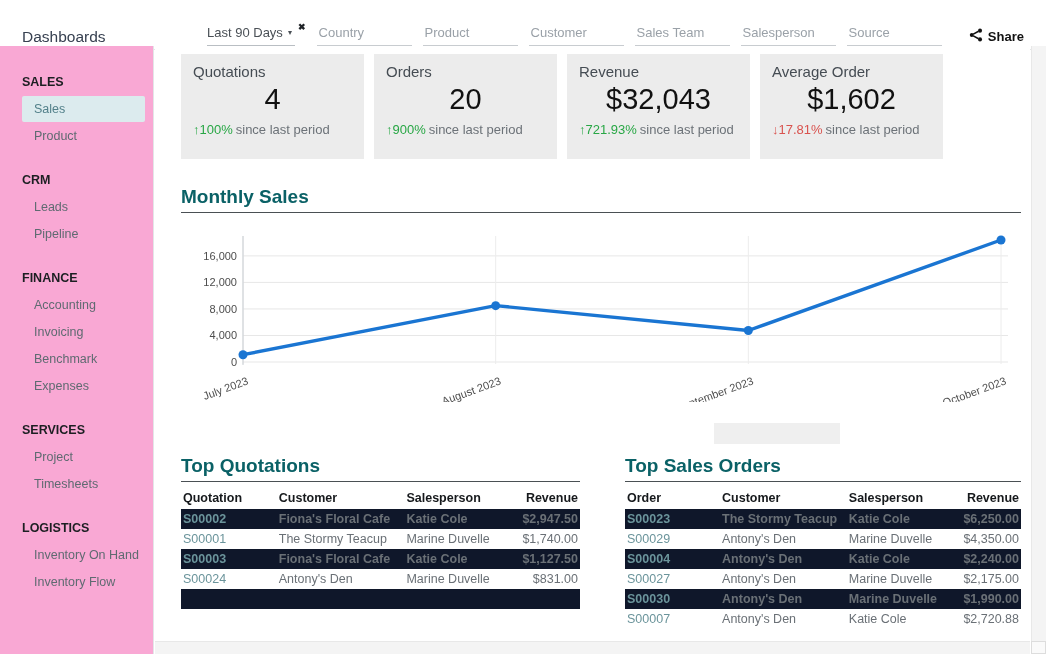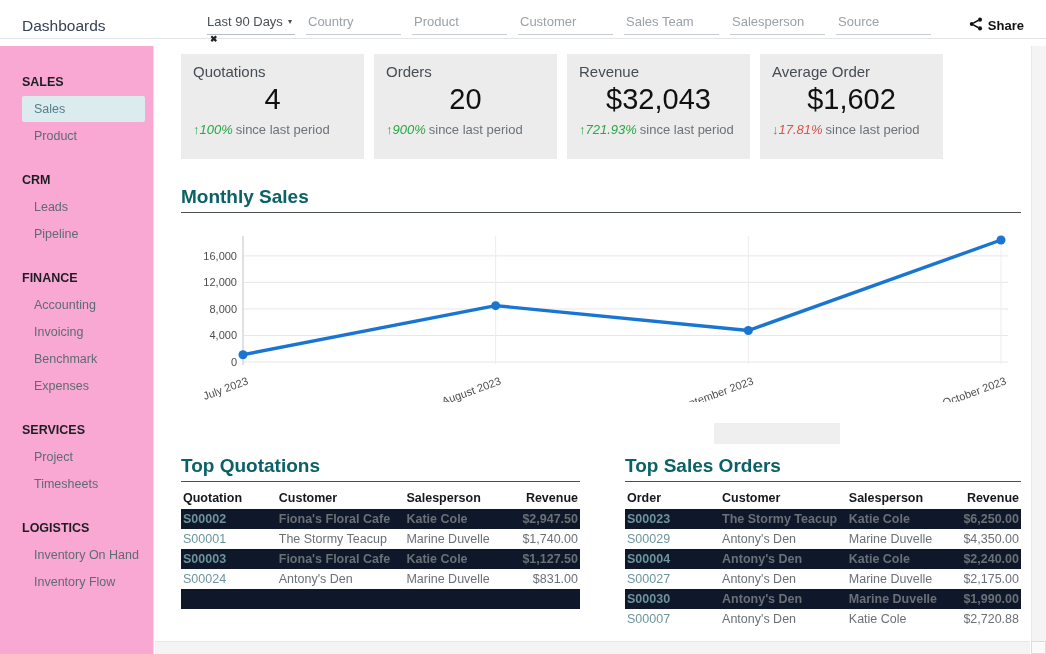--- a/index.html
+++ b/index.html
@@ -1,24 +1,24 @@
 <!DOCTYPE html>
 <html><head>
 <meta charset="utf-8">
 <style>
   * { box-sizing: border-box; margin: 0; padding: 0; }
   html,body { background:#fff; }
   body { font-family:"Liberation Sans", sans-serif; color:#212529; }
   #screen { position:relative; width:1046px; height:654px; background:#fff; overflow:hidden; }
 
   
-  .topbar { position:absolute; top:4px; left:0; right:0; height:35px; border-bottom:1px solid #e3e6e8; background:#fff; }
+  .topbar { position:absolute; top:15px; left:0; right:0; height:35px; border-bottom:1px solid #e3e6e8; background:#fff; }
   .app-title { position:absolute; left:22px; top:13px; font-size:15.5px; color:#374151; }
   .filters { position:absolute; left:207px; top:8px; display:flex; align-items:flex-start; }
-  .filter-chip { display:flex; align-items:flex-start; margin-right:11px;flex-direction:column; }
+  .filter-chip { display:flex; align-items:flex-start; margin-right:11px; }
   .chip-main { display:flex; align-items:center; gap:5px; border-bottom:1px solid #b9bec3; padding:2px 2px 5px 0; font-size:13px; color:#4a5056; width:88px; }
   .caret { font-size:8px; color:#4a5056; }
   .chip-clear { font-size:9px; font-weight:700; color:#1f2327; margin-left:3px; margin-top:-1px; cursor:pointer; }
   .facet { width:95px; margin-right:11px; border:none; border-bottom:1px solid #c8ccd0; font-size:13px; color:#4a5056; padding:2px 2px 5px; outline:none; background:transparent; font-family:"Liberation Sans",sans-serif; }
   .facet::placeholder { color:#9aa1a8; }
   .share-btn { position:absolute; right:22px; top:13px; display:flex; align-items:center; gap:5px; font-size:13px; font-weight:700; color:#111; cursor:pointer; }
 
   
   .sidebar { position:absolute; top:46px; left:0; bottom:0; width:154px; border-right:1px solid #e3e6e8; padding-top:23px; background:#f9a8d4; }
   .side-section { margin-bottom:18px; }
@@ -28,21 +28,21 @@
 
   
   .main { position:absolute; left:155px; top:46px; width:875px; height:608px; background:#fff; }
 
   
   .kpi-row { position:absolute; left:26px; top:8px; display:flex; gap:10px;border-radius:17px; }
   .kpi { width:183px; height:105px; background:#ececec; padding:9px 12px; }
   .kpi-title { font-size:15px; color:#454c53; }
   .kpi-value { font-size:29px; color:#111; text-align:center; margin-top:3px; }
   .kpi-delta { font-size:13px; color:#6c7278; margin-top:6px; white-space:nowrap; }
-  .kpi-delta .pct { margin-right:3px;font-style:italic; }
+  .kpi-delta .pct { margin-right:3px; }
   .kpi-delta .arrow { font-size:13px; }
 
   
   .sec-head { font-size:19px; font-weight:700; color:#0a6166; padding-bottom:5px; border-bottom:1px solid #4a5054; line-height:20px; }
   .monthly-head { position:absolute; left:26px; top:141px; width:840px; }
 
   
   #chart { position:absolute; left:0; top:178px; }
 
   

